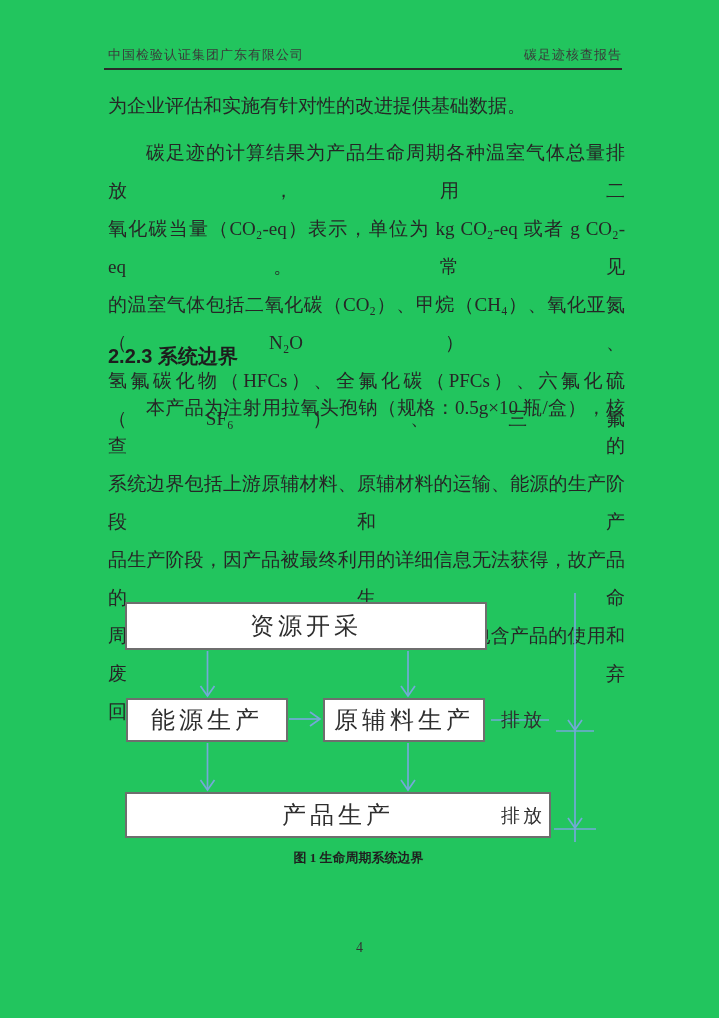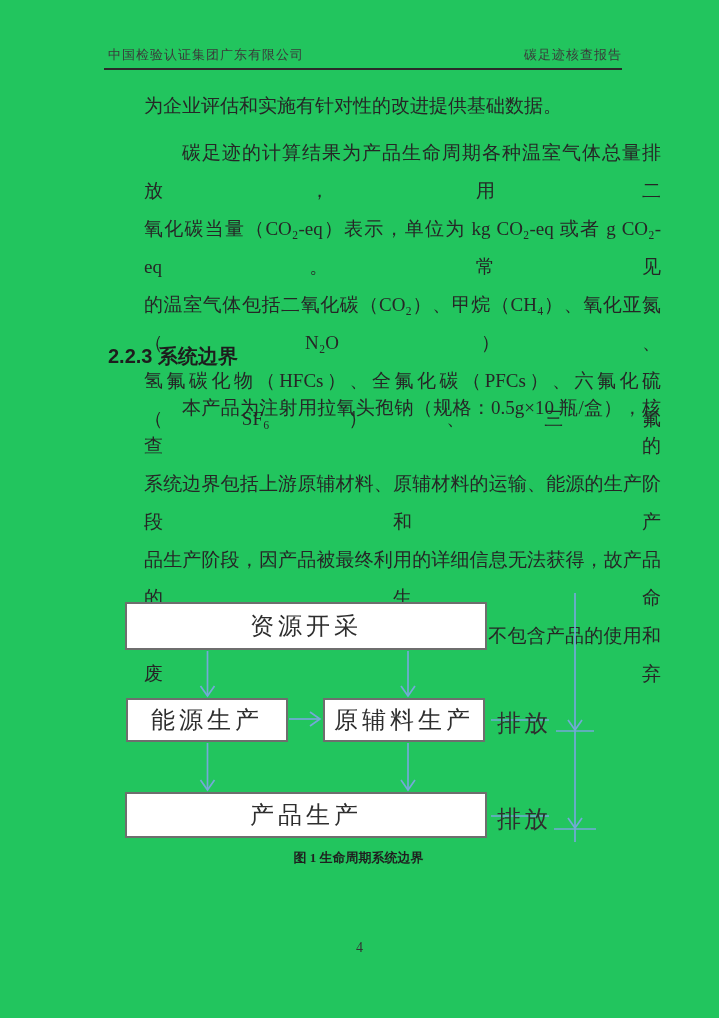--- a/index.html
+++ b/index.html
@@ -15,21 +15,21 @@
   .header{
     position:absolute;left:108px;top:46px;width:514px;
     display:flex;justify-content:space-between;align-items:flex-end;
     font-size:13px;letter-spacing:1px;color:#3a3a3a;
   }
   .header-rule{
     position:absolute;left:104px;top:68px;width:518px;height:0;
     border-top:2px solid #2a2a2a;
   }
   
-  .para{position:absolute;left:108px;width:517px;font-size:19px;line-height:38px;margin-left:36px;}
+  .para{position:absolute;left:108px;width:517px;font-size:19px;line-height:38px;}
   .line{
     text-align:justify;text-align-last:justify;
     white-space:normal;
   }
   .line.lastline{text-align-last:left;}
   .line.first{text-indent:2em;}
   .p1{top:87px;}
   .p2{top:134px;}
   .p3{top:389px;}
   .heading{
@@ -43,25 +43,25 @@
     position:absolute;
     border:2px solid var(--box-border,#6e6e6e);
     background:#ffffff;
     display:flex;align-items:center;justify-content:center;
     font-size:24px;letter-spacing:4px;color:#2e2e2e;
     box-sizing:border-box;
   }
   .box-top{left:125px;top:602px;width:362px;height:48px;}
   .box-mid-left{left:126px;top:698px;width:162px;height:44px;}
   .box-mid-right{left:323px;top:698px;width:162px;height:44px;}
-  .box-bottom{left:125px;top:792px;width:362px;height:46px;}
+  .box-bottom{left:125px;top:792px;width:426px;height:46px;}
   .emission-label{
     position:absolute;width:56px;
-    font-size:24px;letter-spacing:3px;color:#2e2e2e;
-    text-align:right;
+    font-size:19px;letter-spacing:3px;color:#2e2e2e;
+    text-align:center;
   }
   .emission-1{left:495px;top:707px;}
   .emission-2{left:495px;top:803px;}
   .arrows-svg{
     position:absolute;left:0;top:0;width:719px;height:1018px;
     pointer-events:none;color:var(--accent-blue,#74a9d8);
   }
   .caption{
     position:absolute;left:100px;top:849px;width:517px;
     text-align:center;font-size:13px;font-weight:bold;color:#1f1f1f;

